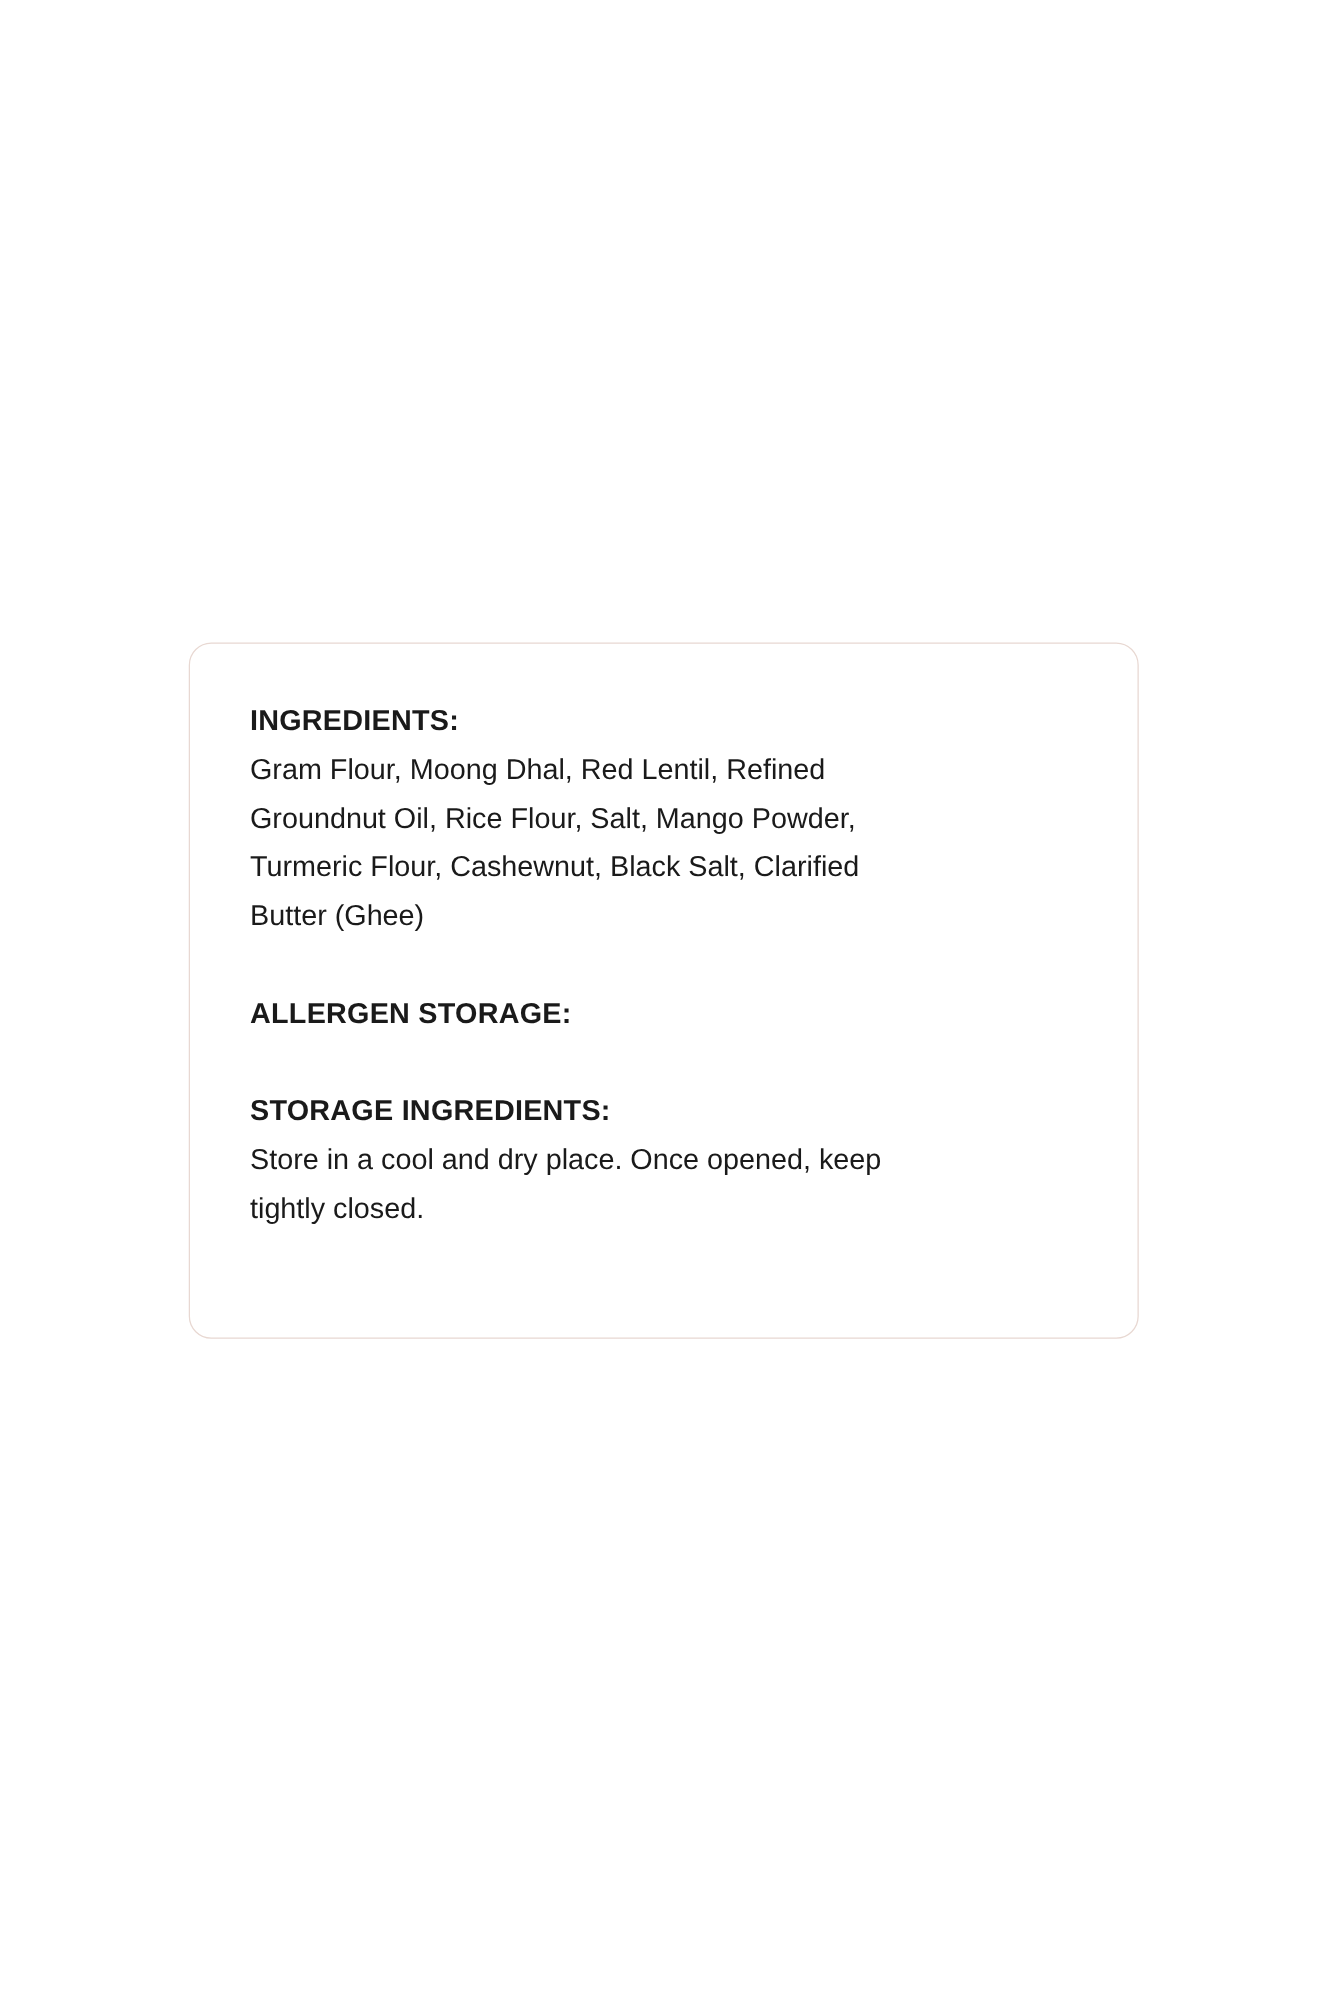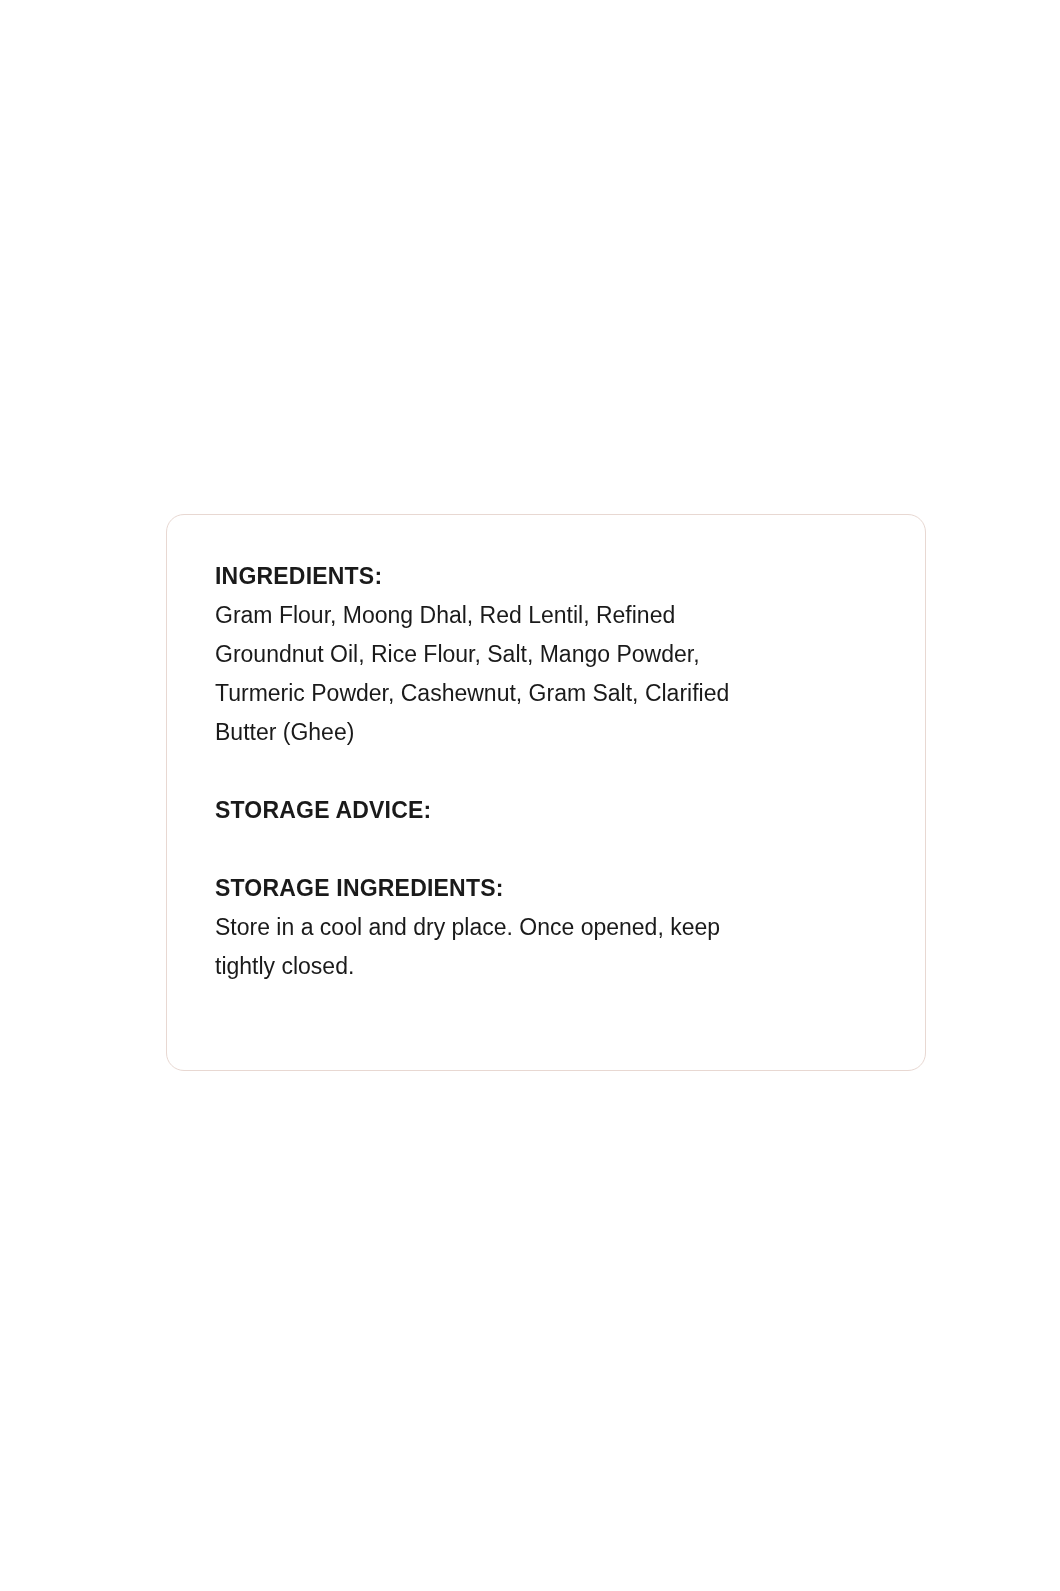--- a/index.html
+++ b/index.html
@@ -9,21 +9,21 @@
   body {
     width: 1060px;
     height: 1591px;
     background: #ffffff;
     font-family: "Liberation Sans", "DejaVu Sans", sans-serif;
     color: #1a1a1a;
     position: relative;
   }
   .label-card {
     position: absolute;
-    left: 166px;
+    left: 151px;
     top: 514px;
     width: 760px;
     height: 557px;
     box-sizing: border-box;
     background: #ffffff;
     border: 1px solid #e8d8d2;
     border-radius: 18px;
     padding: 42px 48px 46px 48px;
     overflow: hidden;
   }
@@ -45,26 +45,26 @@
 </style>
 </head>
 <body style="background: rgb(255, 255, 255); color: rgb(26, 26, 26);">
 
 <div class="label-card" style="border-color: rgb(232, 216, 210);">
 
   <div class="section">
     <div class="section-heading">INGREDIENTS:</div>
     <div class="section-body">Gram Flour, Moong Dhal, Red Lentil, Refined
 Groundnut Oil, Rice Flour, Salt, Mango Powder,
-Turmeric Powder, Cashewnut, Gram Salt, Clarified
+Turmeric Flour, Cashewnut, Black Salt, Clarified
 Butter (Ghee)</div>
   </div>
 
   <div class="section">
-    <div class="section-heading">STORAGE ADVICE:</div>
+    <div class="section-heading">ALLERGEN STORAGE:</div>
   </div>
 
   <div class="section">
     <div class="section-heading">STORAGE INGREDIENTS:</div>
     <div class="section-body">Store in a cool and dry place. Once opened, keep
 tightly closed.</div>
   </div>
 
 </div>
 

